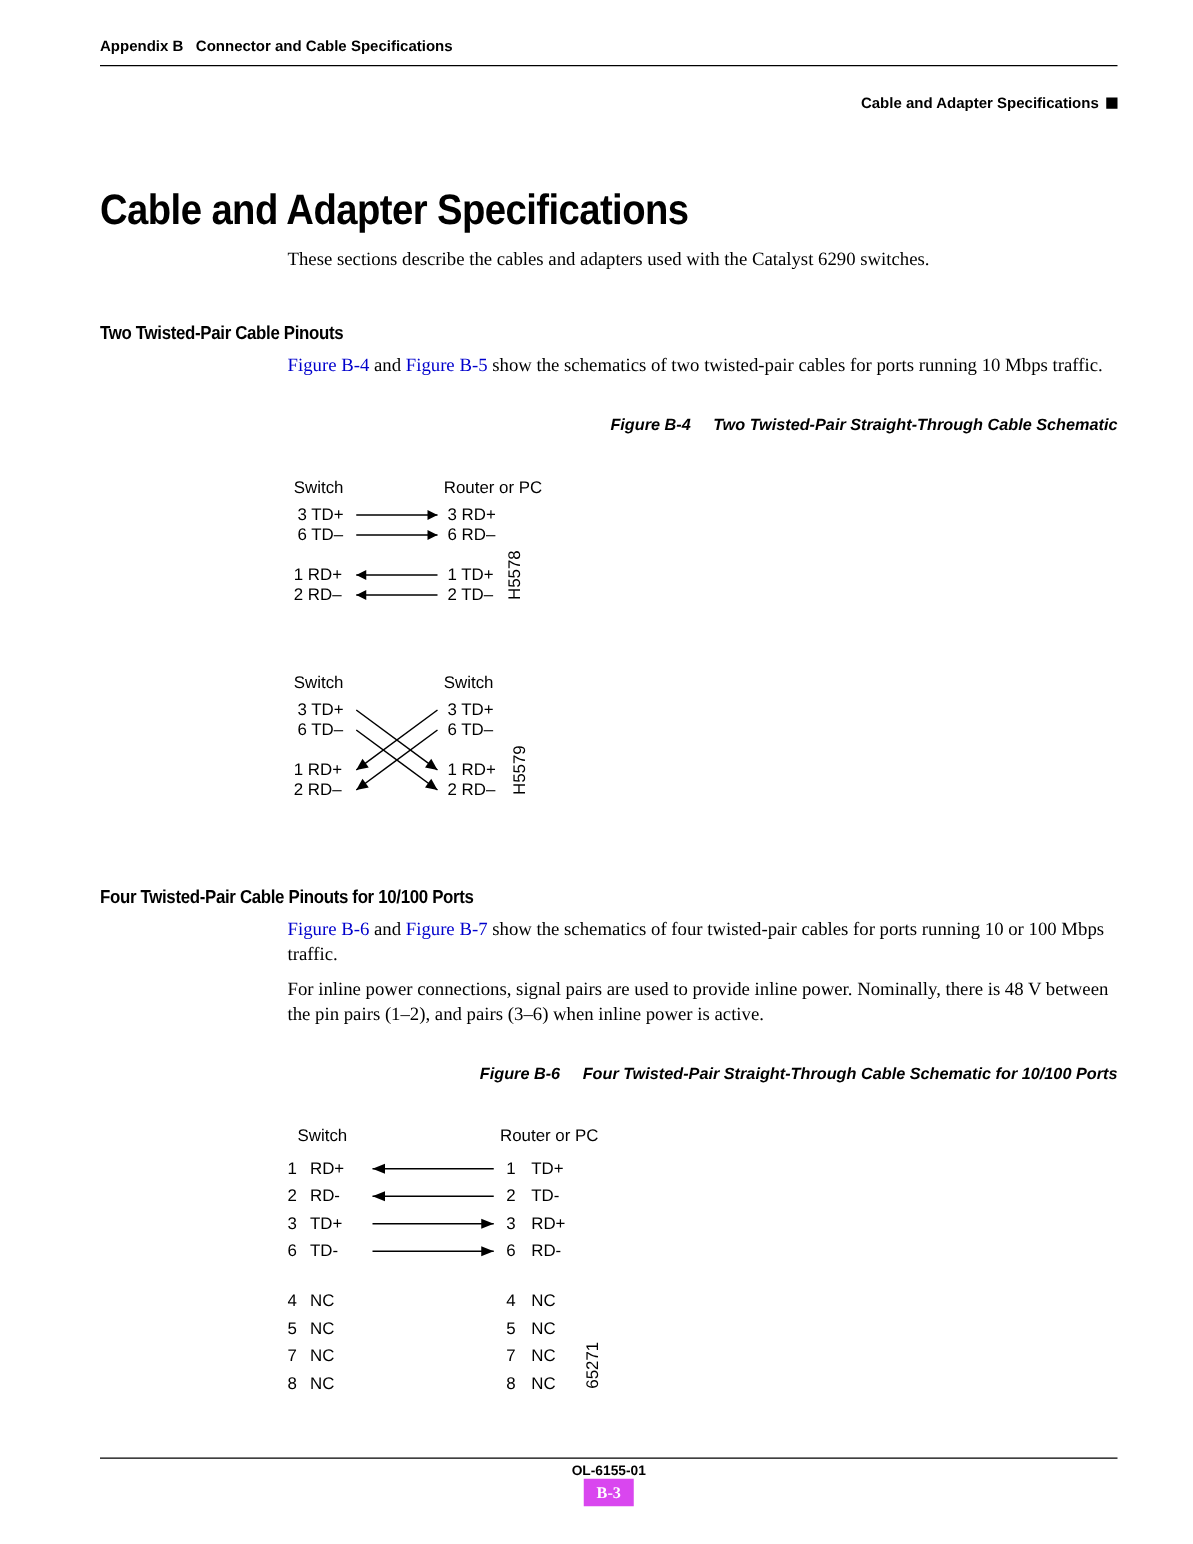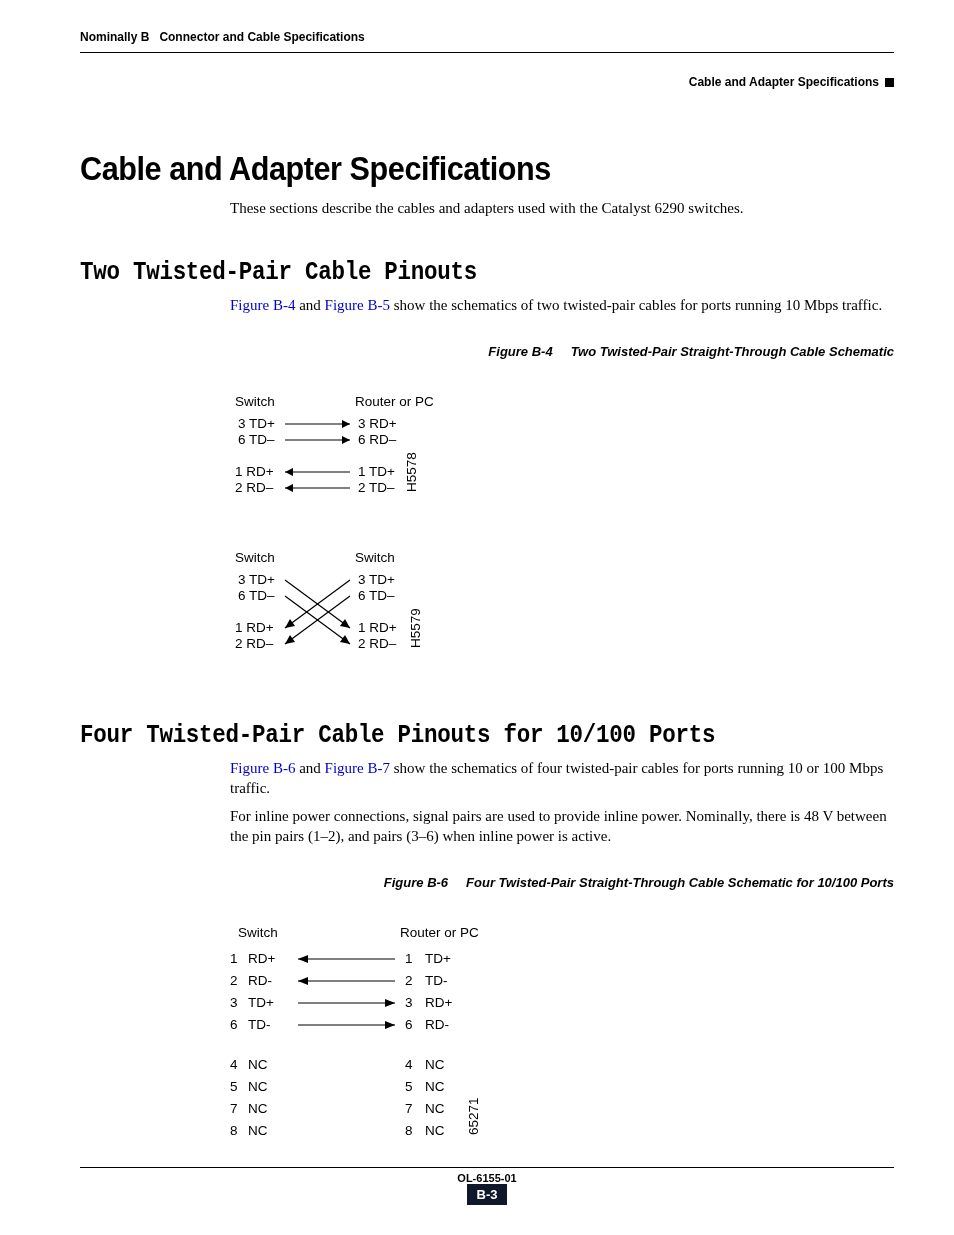--- a/index.html
+++ b/index.html
@@ -44,23 +44,23 @@
   }
   h1 {
     font-family: Arial, Helvetica, sans-serif;
     font-weight: bold;
     font-size: 34px;
     margin: 60px 0 10px 0;
     letter-spacing: -0.5px;
     font-stretch: condensed;
   }
   h2 {
-    font-family: Liberation Mono, monospace;
-    font-weight: bold;
-    font-size: 25px;
+    font-family: Liberation Sans, sans-serif;
+    font-weight: bold;
+    font-size: 15px;
     margin: 40px 0 8px 0;
     letter-spacing: -0.3px;
     font-stretch: condensed;
   }
   .body-text {
     margin-left: 150px;
     font-size: 15px;
     line-height: 1.35;
     margin-top: 8px;
     margin-bottom: 8px;
@@ -110,23 +110,23 @@
     align-items: center;
     margin-top: 4px;
     flex-direction: column;
   }
   .footer-doc {
     font-family: Arial, Helvetica, sans-serif;
     font-size: 11px;
     font-weight: bold;
   }
   .page-tab {
-    background: #0f172a;
+    background: #d946ef;
     color: #fff;
-    font-family: Liberation Sans, sans-serif;
+    font-family: Liberation Serif, serif;
     font-weight: bold;
     font-size: 13px;
     padding: 3px 10px;
   }
   .cond {
     font-stretch: condensed;
     transform: scaleX(0.90);
     transform-origin: left;
     display: inline-block;
   }
@@ -135,21 +135,21 @@
     font-size: 13.5px;
   }
 </style>
 </head>
 <body>
 
 <div class="page">
 
   <div class="running-head">
     <div class="left">
-      <span>Nominally B</span>&nbsp;&nbsp;&nbsp;<span>Connector and Cable Specifications</span>
+      <span>Appendix B</span>&nbsp;&nbsp;&nbsp;<span>Connector and Cable Specifications</span>
     </div>
   </div>
   <div class="top-rule"></div>
   <div class="running-head">
     <div></div>
     <div class="right">
       <span>Cable and Adapter Specifications</span><span class="square"></span>
     </div>
   </div>
 

